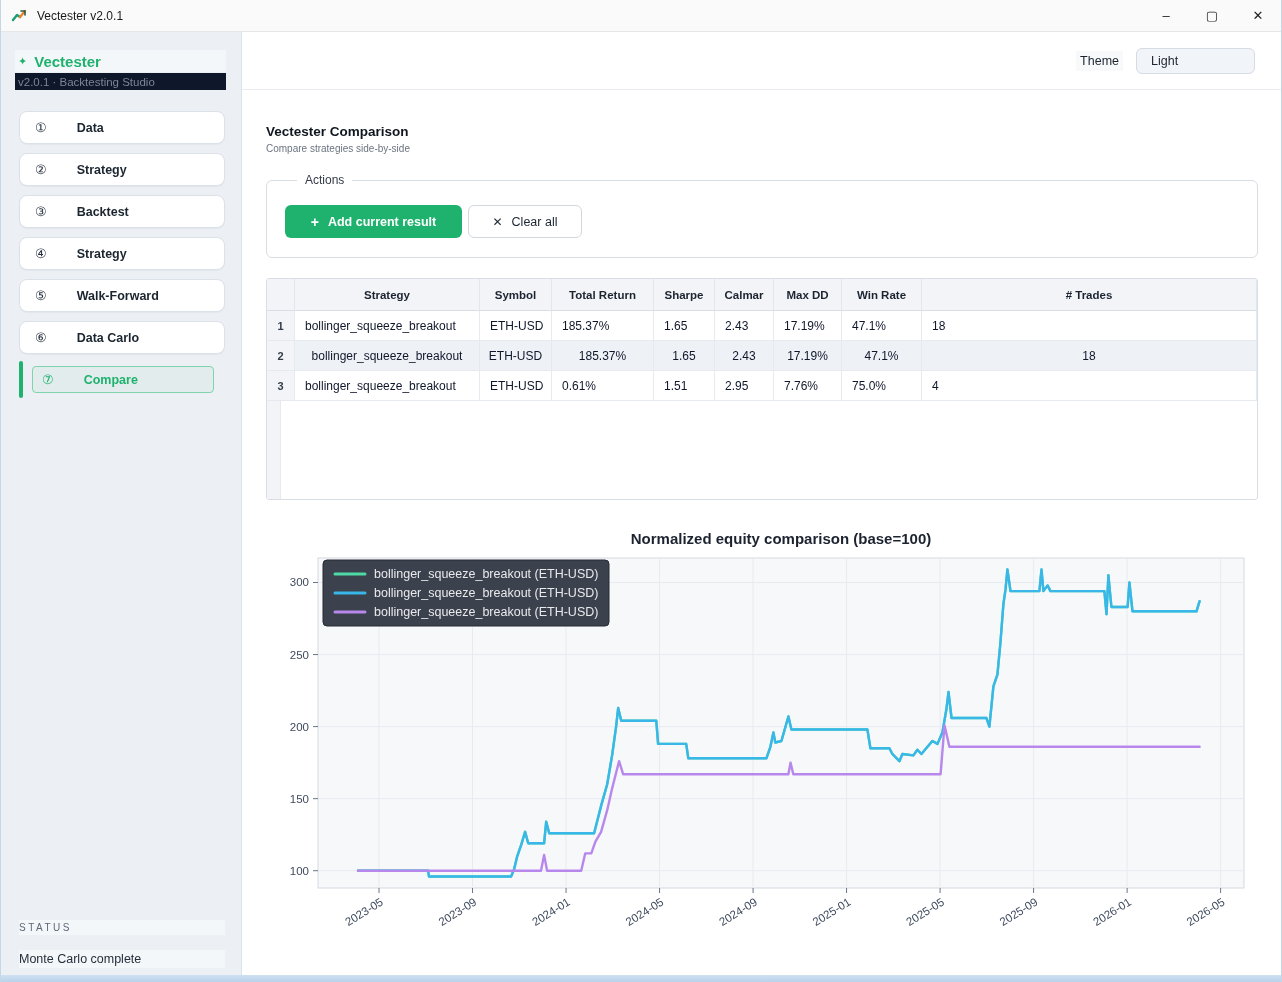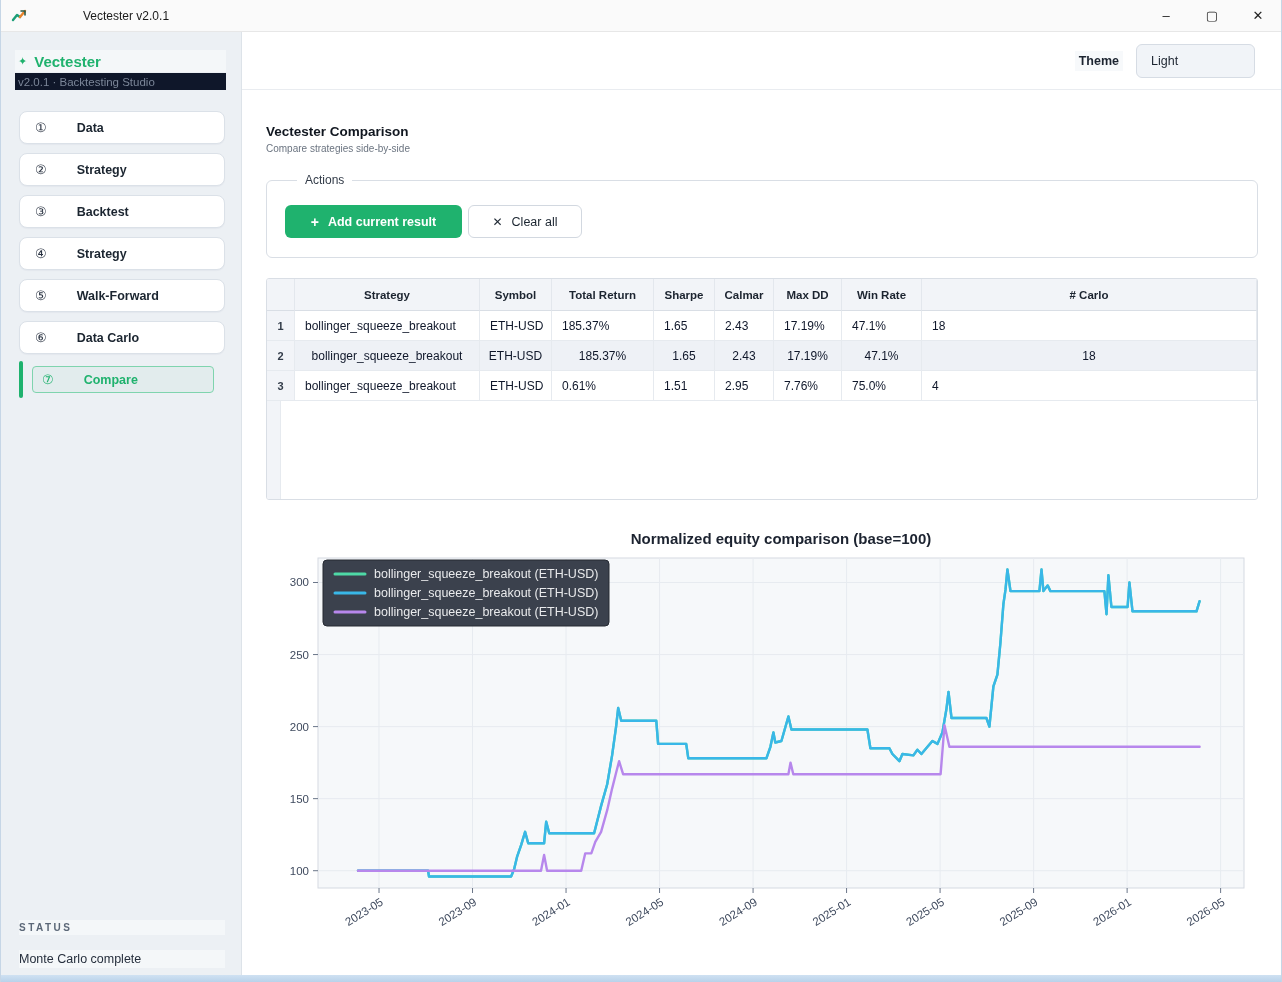--- a/index.html
+++ b/index.html
@@ -6,21 +6,21 @@
   html,body { width:1282px; height:982px; overflow:hidden;
     font-family:"Liberation Sans", sans-serif; background:#fff; }
   .window { position:absolute; inset:0; border-left:1px solid #c6d6e6;
     border-right:1px solid #c6d6e6; background:#fff; }
 
   
   .titlebar { position:absolute; left:0; top:0; width:100%; height:32px;
     background:#fafafa; border-bottom:1px solid #e7e7e7;
     display:flex; align-items:center; }
   .titlebar-icon { width:18px; height:18px; margin:0 8px 0 10px; }
-  .titlebar-title { font-size:12px; color:#1a1a1a;margin-left:46px; }
+  .titlebar-title { font-size:12px; color:#1a1a1a; }
   .win-controls { margin-left:auto; display:flex; height:100%; }
   .win-btn { width:46px; height:100%; display:flex; align-items:center;
     justify-content:center; font-size:13px; color:#222; cursor:default; }
 
   
   .sidebar { position:absolute; left:0; top:32px; width:241px; height:943px;
     background:#ecf0f4; border-right:1px solid #dde3e9; }
   .brand-strip { position:absolute; left:14px; top:18px; width:211px; height:22px;
     background:#f4f7f9; display:flex; align-items:center; padding-left:3px; }
   .brand-bullet { color:#1fb26e; font-size:11px; margin-right:7px; }
@@ -39,33 +39,33 @@
   .nav-item.active .active-bar { position:absolute; left:0; top:-2px; width:4px;
     height:37px; background:#1fb26e; border-radius:2px; }
   .nav-item.active .active-box { position:absolute; left:13px; top:3px; right:11px;
     bottom:3px; border:1px solid #7fd4ae; border-radius:4px;
     background:rgba(31,178,110,0.05); display:flex; align-items:center; padding-left:9px; }
   .nav-item.active .num, .nav-item.active .lbl { color:#1fb26e; }
   .status-hr { position:absolute; left:18px; top:888px; width:206px; height:0;
     border-top:1.5px solid #1c2430; }
   .status-label-strip { position:absolute; left:18px; top:888px; width:206px; height:15px;
     background:#f4f7f9; display:flex; align-items:center;
-    font-size:10px; font-weight:bold; letter-spacing:2.5px; color:#5c6878; }
+    font-size:10px; font-weight:normal; letter-spacing:2.5px; color:#5c6878; }
   .status-text-strip { position:absolute; left:18px; top:918px; width:206px; height:18px;
     background:#f4f7f9; display:flex; align-items:center;
     font-size:12.5px; color:#262f3d; }
 
   
   .main { position:absolute; left:241px; top:32px; right:0; bottom:7px; background:#fff; }
   .topbar { position:absolute; left:0; top:0; right:0; height:58px; background:#fff;
     border-bottom:1px solid #e9ecf0; display:flex; align-items:center;
     justify-content:flex-end; padding-right:26px; gap:13px; }
-  .theme-label { font-size:12.5px; font-weight:bold; color:#1c2430;
+  .theme-label { font-size:12.5px; font-weight:normal; color:#1c2430;
     background:#f7f9fb; padding:3px 4px; }
-  .theme-select { width:119px; height:34px; background:#f1f4f8;
+  .theme-select { width:119px; height:26px; background:#f1f4f8;
     border:1px solid #d6dce4; border-radius:6px; display:flex; align-items:center;
     padding-left:14px; font-size:12.5px; color:#1c2430; cursor:pointer; }
 
   .page-title { position:absolute; left:24px; top:92px; font-size:13.5px;
     font-weight:bold; color:#10161f; }
   .page-subtitle { position:absolute; left:24px; top:111px; font-size:10px; color:#6b7480; }
 
   .actions-box { position:absolute; left:24px; top:148px; width:992px; height:78px;
     border:1px solid #d9dee5; border-radius:6px; }
   .actions-legend { position:absolute; left:30px; top:-8px; background:#fff;
@@ -200,21 +200,21 @@
     <div class="table-wrap">
       <div class="tgrid" id="tgrid">
           <div class="th"></div>
           <div class="th">Strategy</div>
           <div class="th">Symbol</div>
           <div class="th">Total Return</div>
           <div class="th">Sharpe</div>
           <div class="th">Calmar</div>
           <div class="th">Max DD</div>
           <div class="th">Win Rate</div>
-          <div class="th"># Carlo</div>
+          <div class="th"># Trades</div>
           <div class="td rownum">1</div>
           <div class="td">bollinger_squeeze_breakout</div>
           <div class="td">ETH-USD</div>
           <div class="td">185.37%</div>
           <div class="td">1.65</div>
           <div class="td">2.43</div>
           <div class="td">17.19%</div>
           <div class="td">47.1%</div>
           <div class="td">18</div>
           <div class="td rownum">2</div>

